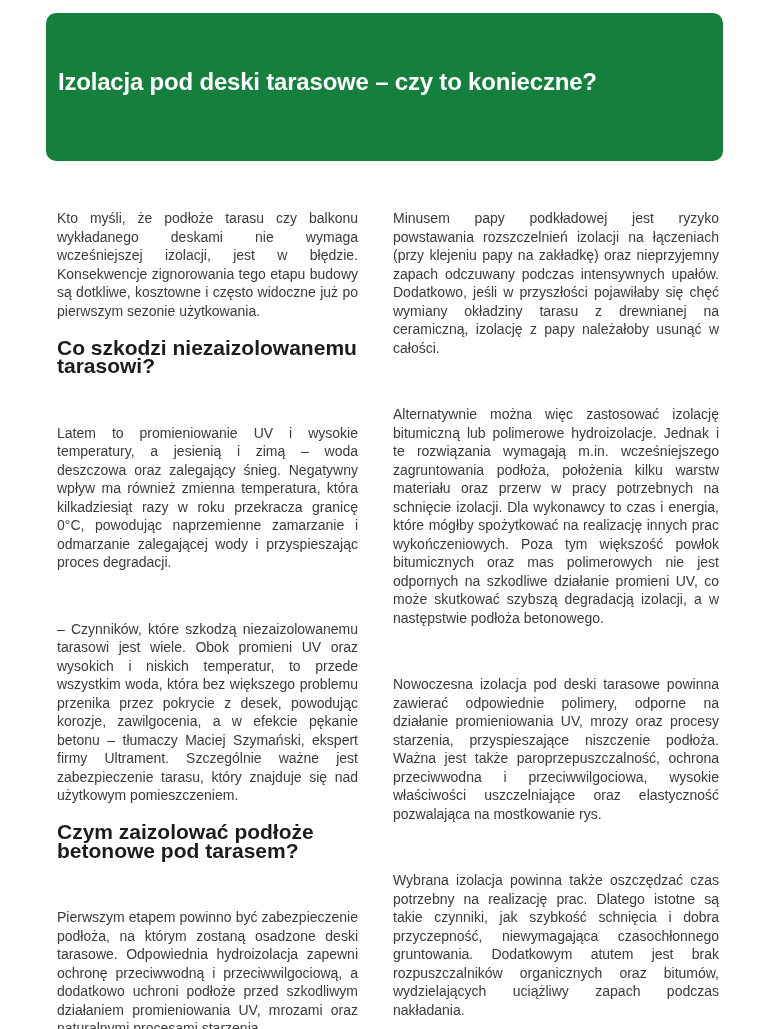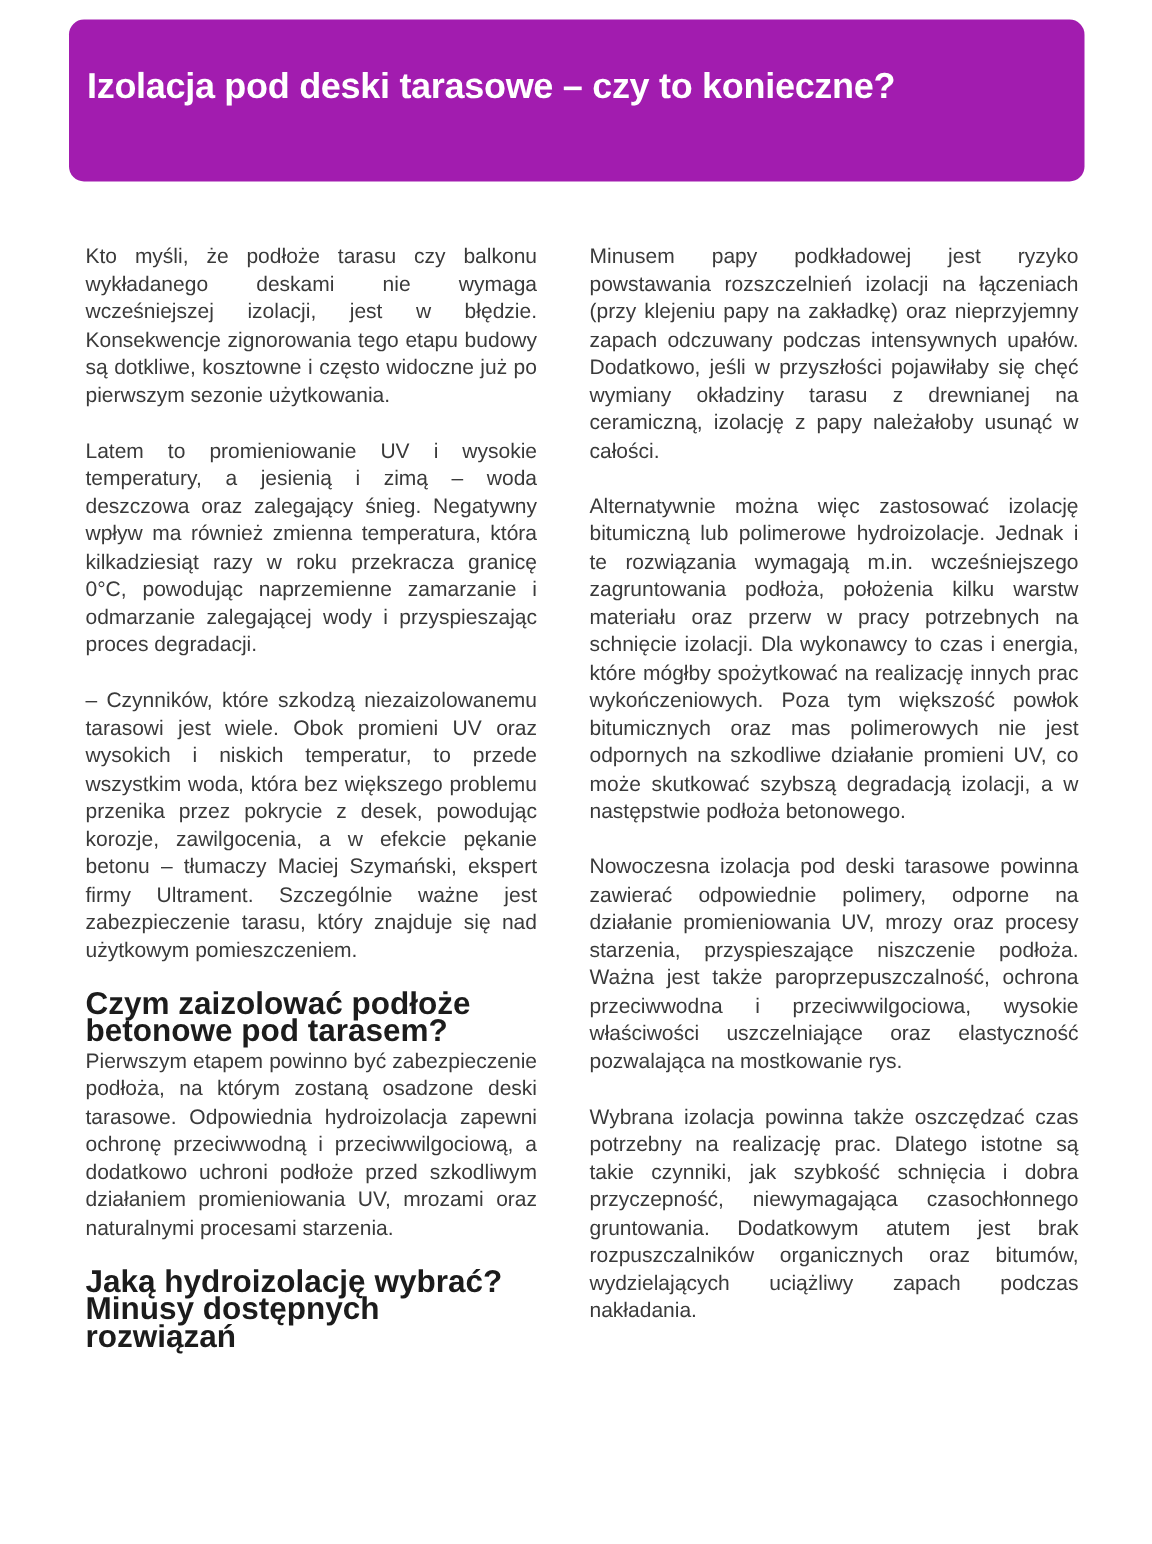--- a/index.html
+++ b/index.html
@@ -12,24 +12,24 @@
     height: 1029px;
     position: relative;
     overflow: hidden;
   }
   
   .banner {
     position: absolute;
     left: 46px;
     top: 13px;
     width: 677px;
-    height: 108px;
-    background: #a21caf;
+    height: 148px;
+    background: #15803d;
     border-radius: 10px;
-    padding: 32px 14px 0 12px;
+    padding: 56px 14px 0 12px;
   }
   .banner-title {
     color: #ffffff;
     font-size: 24px;
     font-weight: bold;
     letter-spacing: -0.2px;
     line-height: 26px;
   }
   .banner-subtitle {
     margin-top: 8px;
@@ -48,20 +48,21 @@
     display: flex;
     gap: 35px;
   }
   .col { color: #3a3a3a; font-size: 14px; line-height: 18.5px; }
   .col-left  { width: 301px; }
   .col-right { width: 326px; }
   .para {
     text-align: justify;
     margin-bottom: 18.5px;
     hyphens: auto;
+    margin-top: 48px;
     -webkit-hyphens: auto;
   }
   .heading {
     font-weight: bold;
     color: #1c1c1c;
     white-space: pre-line;
     margin-bottom: 0;
     text-align: left;
   }
   .col > .para:last-child { margin-bottom: 0; }
@@ -69,20 +70,21 @@
 </head>
 <body>
 
 <header class="banner">
   <h1 class="banner-title">Izolacja pod deski tarasowe – czy to konieczne?</h1>
 </header>
 
 <main class="article">
   <section class="col col-left">
     <p class="para">Kto myśli, że podłoże tarasu czy balkonu wykładanego deskami nie wymaga wcześniejszej izolacji, jest w błędzie. Konsekwencje zignorowania tego etapu budowy są dotkliwe, kosztowne i często widoczne już po pierwszym sezonie użytkowania.</p>
+    <h2 class="heading">Co szkodzi niezaizolowanemu tarasowi?</h2>
     <p class="para">Latem to promieniowanie UV i wysokie temperatury, a jesienią i zimą – woda deszczowa oraz zalegający śnieg. Negatywny wpływ ma również zmienna temperatura, która kilkadziesiąt razy w roku przekracza granicę 0°C, powodując naprzemienne zamarzanie i odmarzanie zalegającej wody i przyspieszając proces degradacji.</p>
     <p class="para">– Czynników, które szkodzą niezaizolowanemu tarasowi jest wiele. Obok promieni UV oraz wysokich i niskich temperatur, to przede wszystkim woda, która bez większego problemu przenika przez pokrycie z desek, powodując korozje, zawilgocenia, a w efekcie pękanie betonu – tłumaczy Maciej Szymański, ekspert firmy Ultrament. Szczególnie ważne jest zabezpieczenie tarasu, który znajduje się nad użytkowym pomieszczeniem.</p>
     <h2 class="heading">Czym zaizolować podłoże betonowe pod tarasem?</h2>
     <p class="para">Pierwszym etapem powinno być zabezpieczenie podłoża, na którym zostaną osadzone deski tarasowe. Odpowiednia hydroizolacja zapewni ochronę przeciwwodną i przeciwwilgociową, a dodatkowo uchroni podłoże przed szkodliwym działaniem promieniowania UV, mrozami oraz naturalnymi procesami starzenia.</p>
     <h2 class="heading">Jaką hydroizolację wybrać?
 Minusy dostępnych rozwiązań</h2>
 
   </section>
 
   <section class="col col-right">

